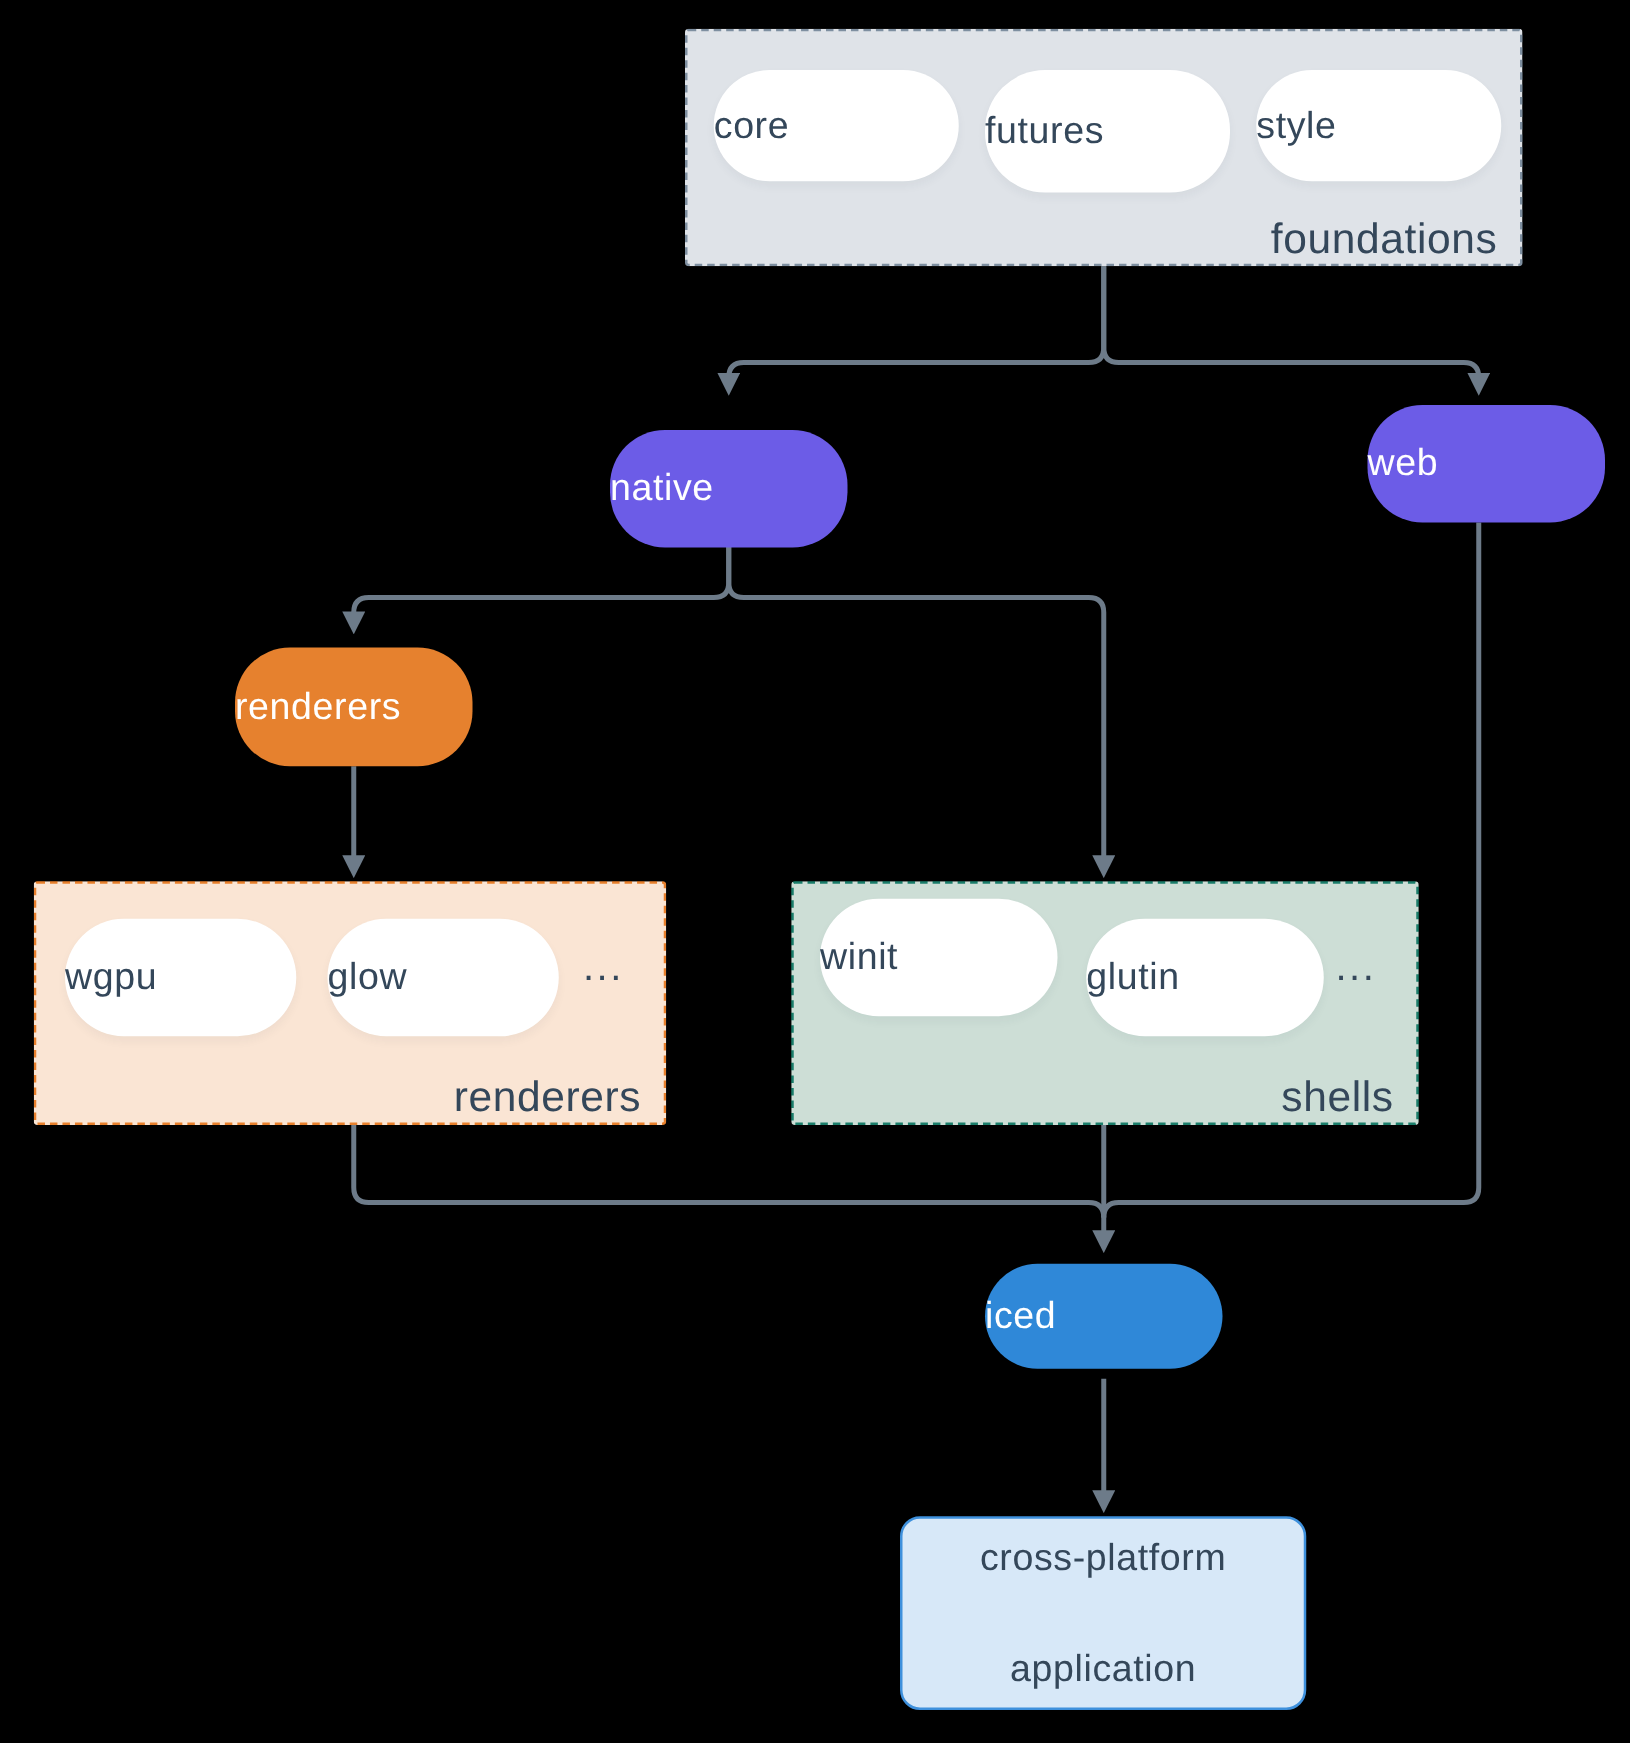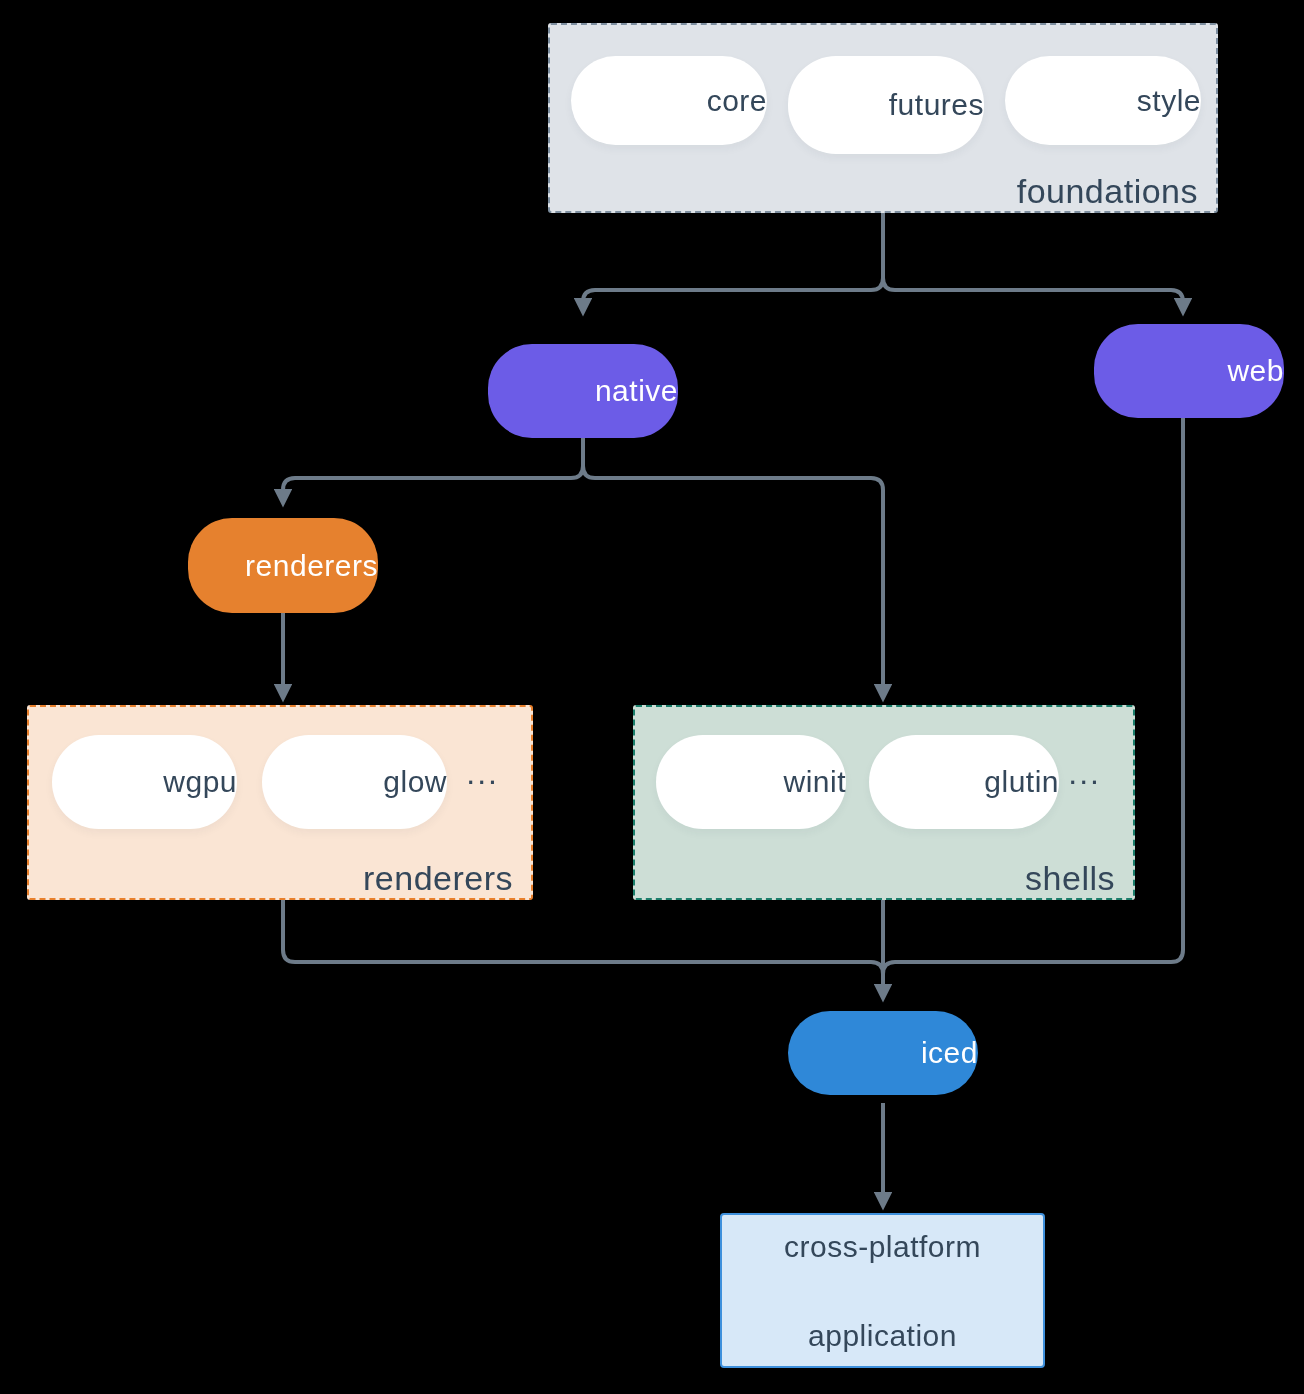--- a/index.html
+++ b/index.html
@@ -38,52 +38,52 @@
   .group.renderers{left:27px;top:705px;width:506px;height:195px;
     background:var(--renderers-fill);border:2px dashed var(--renderers-border);}
   .group.shells{left:633px;top:705px;width:502px;height:195px;
     background:var(--shells-fill);border:2px dashed var(--shells-border);}
   .group-label{
     position:absolute;right:18px;bottom:0;
     font-size:34px;color:var(--text-dark);letter-spacing:.5px;
   }
 
   .pill{
-    position:absolute;display:flex;align-items:center;justify-content:flex-end;
+    position:absolute;display:flex;align-items:center;justify-content:flex-start;
     font-size:30px;letter-spacing:.5px;box-sizing:border-box;
   }
   .pill.white{
     background:var(--pill-fill);color:var(--text-dark);
     border-radius:48px;box-shadow:0 4px 8px rgba(40,60,80,0.05);
   }
   .pill.node{color:var(--text-light);border-radius:44px;}
 
   .pill.core{left:21px;top:31px;width:196px;height:89px;}
   .pill.futures{left:238px;top:31px;width:196px;height:98px;}
   .pill.style-p{left:455px;top:31px;width:196px;height:89px;}
 
   .pill.native{left:488px;top:324px;width:190px;height:94px;background:var(--native-web-fill);margin-top:20px;}
   .pill.web{left:1094px;top:324px;width:190px;height:94px;background:var(--native-web-fill);}
   .pill.graphics{left:188px;top:518px;width:190px;height:95px;background:var(--graphics-fill);}
   .pill.iced{left:788px;top:1011px;width:190px;height:84px;background:var(--iced-fill);}
 
   .pill.wgpu{left:23px;top:28px;width:185px;height:94px;}
   .pill.glow{left:233px;top:28px;width:185px;height:94px;}
-  .pill.winit{left:21px;top:28px;width:190px;height:94px;}
+  .pill.winit{left:21px;top:12px;width:190px;height:94px;}
   .pill.glutin{left:234px;top:28px;width:190px;height:94px;}
 
   .ellipsis{
     position:absolute;right:32px;top:48px;
     font-size:32px;color:var(--text-dark);letter-spacing:2px;
   }
 
   .app-box{
     position:absolute;left:720px;top:1213px;width:325px;height:155px;
     box-sizing:border-box;background:var(--application-fill);
-    border:2px solid var(--application-border);border-radius:4px;
+    border:2px solid var(--application-border);border-radius:16px;
     display:flex;flex-direction:column;align-items:center;justify-content:center;
     color:var(--text-dark);font-size:30px;line-height:47px;letter-spacing:.5px;gap:42px;
   }
 </style>
 </head>
 <body>
 
 <div class="canvas">
 
   <svg class="connectors" viewBox="0 0 1304 1394" xmlns="http://www.w3.org/2000/svg">

